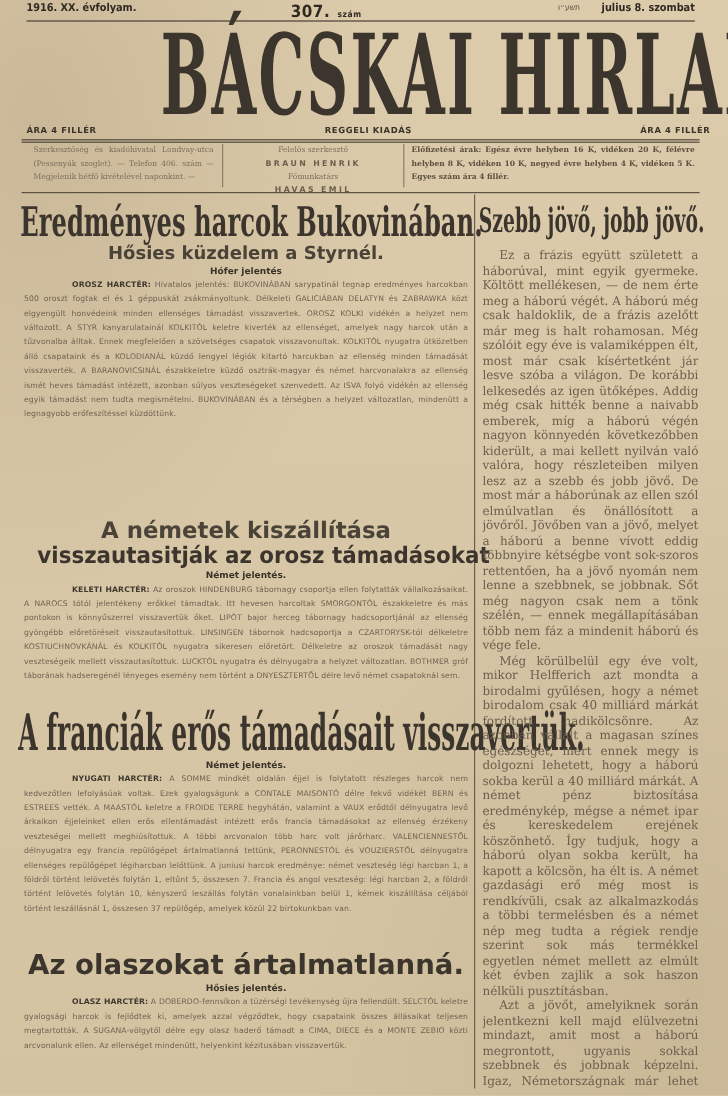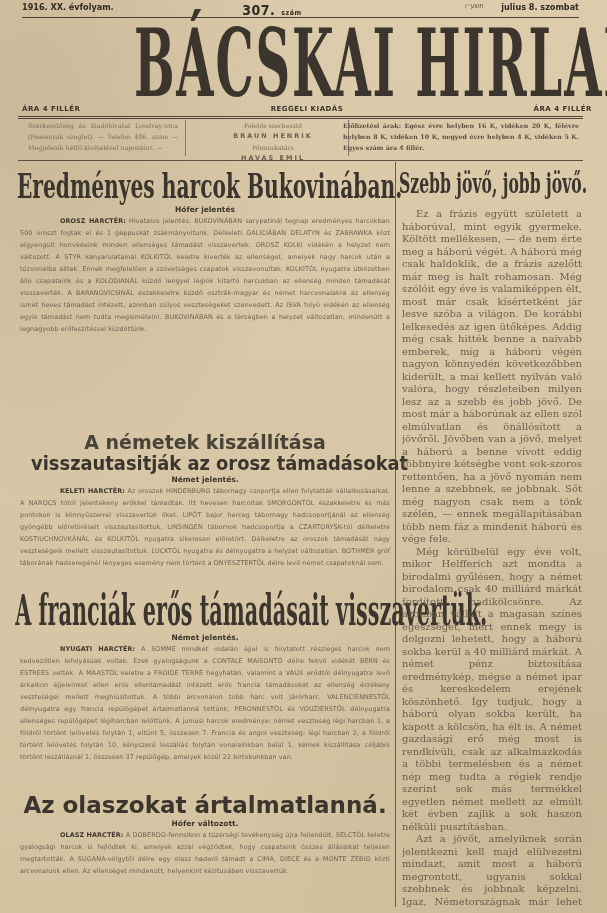--- a/index.html
+++ b/index.html
@@ -50,21 +50,21 @@
   }
   .rule2 { position: absolute; left: 18px; right: 24px; height: 0; border-top: 1px solid #5b5244; }
   .rule2.double { border-top: 3px double #4f473a; }
 
   .infobox {
     position: absolute; top: 120px; height: 36px;
     font-size: 6.3px; line-height: 11px; color: #7a6e5c;
     text-align: center;
   }
   .infobox.left { left: 28px; width: 150px; text-align: justify; }
-  .infobox.mid { left: 185px; width: 150px; border-left: 1px solid #8a7d68; border-right: 1px solid #8a7d68; padding-left: 12px; }
+  .infobox.mid { left: 185px; width: 150px; border-left: 1px solid #8a7d68; border-right: 1px solid #8a7d68; }
   .infobox.mid .name { font-family: "DejaVu Sans", sans-serif; font-weight: bold; letter-spacing: 2px; font-size: 6.5px; color: #6b604f; }
   .infobox.right { left: 343px; width: 236px; text-align: justify; color: #5a4f40; font-weight: bold; }
 
   .col-divider { position: absolute; left: 395px; top: 162px; width: 0; height: 745px; border-left: 1px solid #6a604f; }
 
   .left-col { position: absolute; left: 20px; width: 370px; }
   .headline {
     text-align: center; color: #3b352d; font-weight: bold; white-space: nowrap;
   }
   .hl-condensed {
@@ -120,40 +120,41 @@
     <div>Főmunkatárs</div>
     <div class="name">HAVAS EMIL</div>
   </div>
   <div class="infobox right">Előfizetési árak: Egész évre helyben 16 K, vidéken 20 K, félévre helyben 8 K, vidéken 10 K, negyed évre helyben 4 K, vidéken 5 K. Egyes szám ára 4 fillér.</div>
   <div class="rule2" style="top:160px;"></div>
 
   <div class="col-divider"></div>
 
   <div class="left-col" style="top:168px;">
     <div class="headline hl-condensed" style="font-size:34px; line-height:36px; transform:scaleX(0.66); margin-left:-100px; margin-right:-100px;">Eredményes harcok Bukovinában.</div>
+    <div class="headline hl-sans" style="font-size:15px; line-height:18px; margin-top:-2px; color:#4a4338;">Hősies küzdelem a Styrnél.</div>
     <div class="byline">Hófer jelentés</div>
     <div class="body" style="height:168px; overflow:hidden;"><b>OROSZ HARCTÉR:</b> <span>Hivatalos jelentés: BUKOVINÁBAN sarypatinál tegnap eredményes harcokban 500 oroszt fogtak el és 1 géppuskát zsákmányoltunk. Délkeleti GALICIÁBAN DELATYN és ZABRAWKA közt elgyengült honvédeink minden ellenséges támadást visszavertek. OROSZ KOLKI vidékén a helyzet nem változott. A STYR kanyarulatainál KOLKITÓL keletre kiverték az ellenséget, amelyek nagy harcok után a tűzvonalba álltak. Ennek megfelelően a szövetséges csapatok visszavonultak. KOLKITÓL nyugatra ütközetben álló csapataink és a KOLODIANÁL küzdő lengyel légiók kitartó harcukban az ellenség minden támadását visszaverték. A BARANOVICSINÁL északkeletre küzdő osztrák-magyar és német harcvonalakra az ellenség ismét heves támadást intézett, azonban súlyos veszteségeket szenvedett. Az ISVA folyó vidékén az ellenség egyik támadást nem tudta megismételni. BUKOVINÁBAN és a térségben a helyzet változatlan, mindenütt a legnagyobb erőfeszítéssel küzdöttünk.</span></div>
   </div>
 
   <div class="left-col" style="top:432px;">
     <div class="headline hl-sans" style="font-size:19px; line-height:21px; color:#4a4338;">A németek kiszállítása</div>
     <div class="headline hl-sans" style="font-size:19px; line-height:21px; color:#3b352d; transform:scaleX(0.94);">visszautasitják az orosz támadásokat</div>
     <div class="byline">Német jelentés.</div>
     <div class="body" style="height:96px; overflow:hidden;"><b>KELETI HARCTÉR:</b> <span>Az oroszok HINDENBURG tábornagy csoportja ellen folytatták vállalkozásaikat. A NAROCS tótól jelentékeny erőkkel támadtak. Itt hevesen harcoltak SMORGONTÓL északkeletre és más pontokon is könnyűszerrel visszavertük őket. LIPÓT bajor herceg tábornagy hadcsoportjánál az ellenség gyöngébb előretöréseit visszautasítottuk. LINSINGEN tábornok hadcsoportja a CZARTORYSK-tól délkeletre KOSTIUCHNOVKÁNÁL és KOLKITÓL nyugatra sikeresen előretört. Délkeletre az oroszok támadását nagy veszteségeik mellett visszautasítottuk. LUCKTÓL nyugatra és délnyugatra a helyzet változatlan. BOTHMER gróf táborának hadseregénél lényeges esemény nem történt a DNYESZTERTŐL délre levő német csapatoknál sem.</span></div>
   </div>
 
   <div class="left-col" style="top:590px;">
     <div class="headline hl-condensed" style="font-size:42px; line-height:42px; transform:scaleX(0.55); margin-left:-160px; margin-right:-160px;">A franciák erős támadásait visszavertük.</div>
     <div class="byline">Német jelentés.</div>
     <div class="body" style="height:132px; overflow:hidden;"><b>NYUGATI HARCTÉR:</b> <span>A SOMME mindkét oldalán éjjel is folytatott részleges harcok nem kedvezőtlen lefolyásúak voltak. Ezek gyalogságunk a CONTALE MAISONTÓ délre fekvő vidékét BERN és ESTREES vették. A MAASTÓL keletre a FROIDE TERRE hegyhátán, valamint a VAUX erődtől délnyugatra levő árkaikon éjjeleinket ellen erős ellentámadást intézett erős francia támadásokat az ellenség érzékeny veszteségei mellett meghiúsítottuk. A többi arcvonalon több harc volt járőrharc. VALENCIENNESTŐL délnyugatra egy francia repülőgépet ártalmatlanná tettünk, PERONNESTÓL és VOUZIERSTŐL délnyugatra ellenséges repülőgépet légiharcban lelőttünk. A juniusi harcok eredménye: német veszteség légi harcban 1, a földről történt lelövetés folytán 1, eltűnt 5, összesen 7. Francia és angol veszteség: légi harcban 2, a földről történt lelövetés folytán 10, kényszerű leszállás folytán vonalainkban belül 1, kémek kiszállítása céljából történt leszállásnál 1, összesen 37 repülőgép, amelyek közül 22 birtokunkban van.</span></div>
   </div>
 
   <div class="left-col" style="top:792px;">
     <div class="headline hl-sans" style="font-size:23px; line-height:26px; color:#3b352d;">Az olaszokat ártalmatlanná.</div>
-    <div class="byline">Hófer változott.</div>
+    <div class="byline">Hősies jelentés.</div>
     <div class="body" style="height:62px; overflow:hidden;"><b>OLASZ HARCTÉR:</b> <span>A DOBERDO-fennsíkon a tüzérségi tevékenység újra fellendült. SELCTÓL keletre gyalogsági harcok is fejlődtek ki, amelyek azzal végződtek, hogy csapataink összes állásaikat teljesen megtartották. A SUGANA-völgytől délre egy olasz haderő támadt a CIMA, DIECE és a MONTE ZEBIO közti arcvonalunk ellen. Az ellenséget mindenütt, helyenkint kézitusában visszavertük.</span></div>
   </div>
 
   <div class="right-col" style="top:168px;">
     <div class="headline hl-condensed" style="font-size:28px; line-height:32px; transform:scaleX(0.62); margin-left:-60px; margin-right:-60px;">Szebb jövő, jobb jövő.</div>
     <div class="right-body" style="height:700px; overflow:hidden; margin-top:8px;">
       <p>Ez a frázis együtt született a háborúval, mint egyik gyermeke. Költött mellékesen, — de nem érte meg a háború végét. A háború még csak haldoklik, de a frázis azelőtt már meg is halt rohamosan. Még szólóit egy éve is valamiképpen élt, most már csak kísértetként jár lesve szóba a világon. De korábbi lelkesedés az igen ütőképes. Addig még csak hitték benne a naivabb emberek, míg a háború végén nagyon könnyedén következőbben kiderült, a mai kellett nyilván való valóra, hogy részleteiben milyen lesz az a szebb és jobb jövő. De most már a háborúnak az ellen szól elmúlvatlan és önállósított a jövőről. Jövőben van a jövő, melyet a háború a benne vívott eddig többnyire kétségbe vont sok-szoros rettentően, ha a jövő nyomán nem lenne a szebbnek, se jobbnak. Sőt még nagyon csak nem a tönk szélén, — ennek megállapításában több nem fáz a mindenit háború és vége fele.</p>
       <p>Még körülbelül egy éve volt, mikor Helfferich azt mondta a birodalmi gyűlésen, hogy a német birodalom csak 40 milliárd márkát fordított hadikölcsönre. Az azonban vállalt a magasan színes egészséget, mert ennek megy is dolgozni lehetett, hogy a háború sokba kerül a 40 milliárd márkát. A német pénz biztosítása eredménykép, mégse a német ipar és kereskedelem erejének köszönhető. Így tudjuk, hogy a háború olyan sokba került, ha kapott a kölcsön, ha élt is. A német gazdasági erő még most is rendkívüli, csak az alkalmazkodás a többi termelésben és a német nép meg tudta a régiek rendje szerint sok más termékkel egyetlen német mellett az elmúlt két évben zajlik a sok haszon nélküli pusztításban.</p>
       <p>Azt a jövőt, amelyiknek során jelentkezni kell majd elülvezetni mindazt, amit most a háború megrontott, ugyanis sokkal szebbnek és jobbnak képzelni. Igaz, Németországnak már lehet ez a reménye, hogy illendőbben lehet még nagyobbakat is a szegények elmenő jövőt még gyorsabbá és olcsóbbá. De ez a háborúban született kényszerűség, mely egyik oldalról ellenségeinknek a másik ellenfél gyöngesége a földön, a béke és javán szinte közvetlenül ugyanazt és ellenkező dolgot is vallott. Már Angliában is rájöttek arra, hogy a gyáriparban nem lehet, hogy Németország teljes elszegényedése nem angol érdek, hiszen benne legnagyobb egyik vevőjét vesztené el Anglia, akit a háború utáni kölcsönök nem pótolhatnak a lekben. S a birodalmi gyűlésen is határozottan nyilatkozott kongresszus is arról, hogy Németország a háború után semmiféle szankciót nem akar, s fenn akarja tartani a régi kereskedelmi viszonyt. Már most nyilvánvaló, hogy az a gazdasági háború és az a gazdasági izoláltság, amit az örök harc fanatikusai — s nem mindig jóhiszemű fanatikusok — a háború utánra tervezték, ostobaság. A</p>
     </div>

